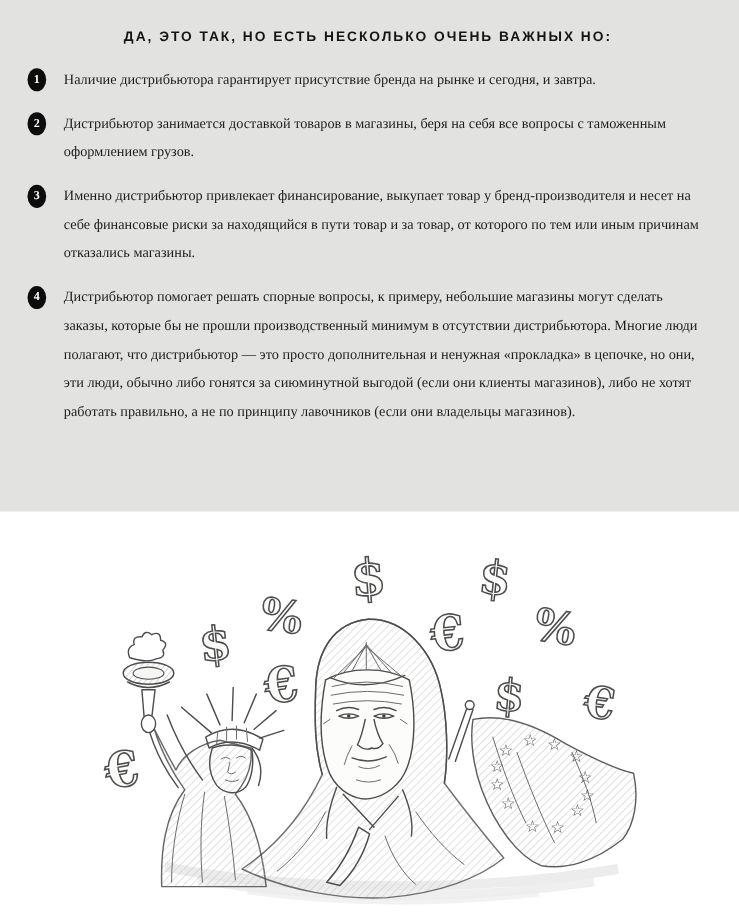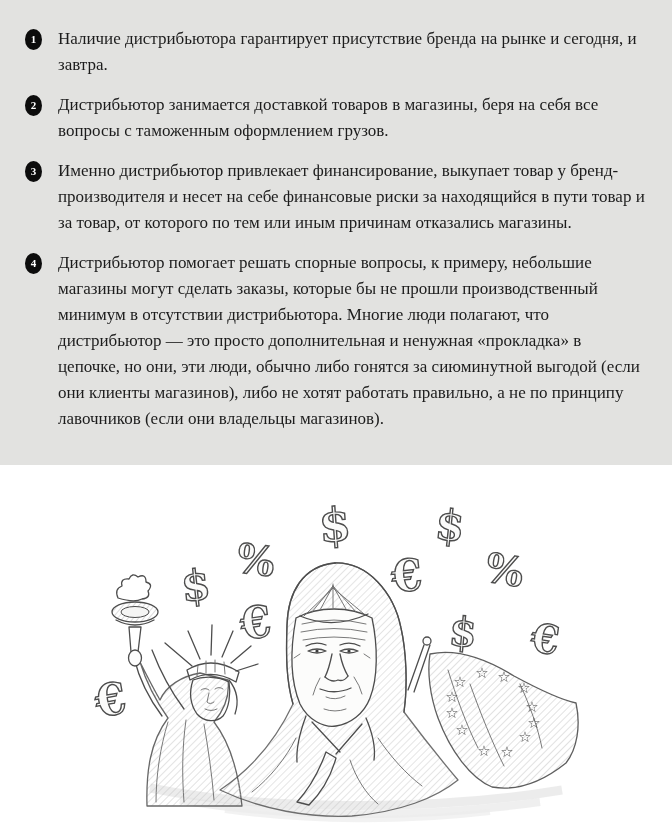--- a/index.html
+++ b/index.html
@@ -38,21 +38,21 @@
     border-radius:50%;
     color:#ffffff;
     font-size:11px;
     font-weight:bold;
     line-height:21px;
     text-align:center;
     margin:3px 16px 0 1px;
   }
   .item-text{
     margin:0;
-    font-size:17px;
+    font-size:13px;
     line-height:26px;
     color:#1c1c1c;
   }
   .figure-wrap{
     position:absolute;top:490px;left:0;
     width:672px;height:344px;
   }
   svg text.cur{
     font-family:"DejaVu Serif","Liberation Serif",serif;
     font-weight:bold;
@@ -67,20 +67,21 @@
     text-anchor:middle;
   }
   .ln{fill:none;stroke:#4d4d4d;stroke-width:1.3;stroke-linecap:round;stroke-linejoin:round;}
   .ln-thin{fill:none;stroke:#6a6a6a;stroke-width:0.9;stroke-linecap:round;}
   .sil{stroke:#4d4d4d;stroke-width:1.3;stroke-linejoin:round;}
 </style>
 </head>
 <body>
 
 <div class="intro-panel">
+  <h2 class="panel-heading">ДА, ЭТО ТАК, НО ЕСТЬ НЕСКОЛЬКО ОЧЕНЬ ВАЖНЫХ НО:</h2>
 
   <div class="numbered-item">
     <span class="num-badge">1</span>
     <p class="item-text">Наличие дистрибьютора гарантирует присутствие бренда на рынке и сегодня, и завтра.</p>
   </div>
 
   <div class="numbered-item">
     <span class="num-badge">2</span>
     <p class="item-text">Дистрибьютор занимается доставкой товаров в магазины, беря на себя все вопросы с таможенным оформлением грузов.</p>
   </div>

